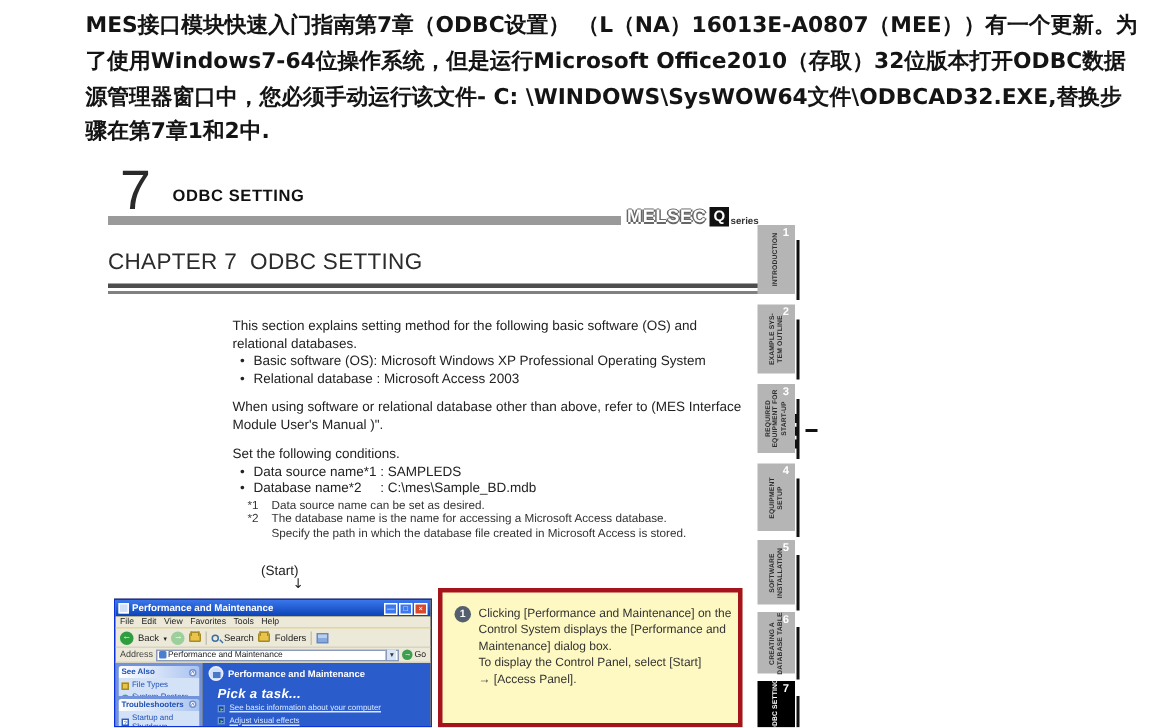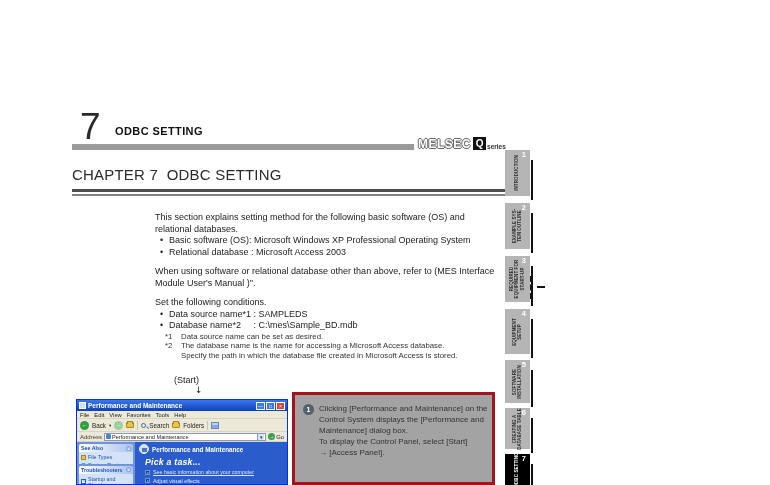--- a/index.html
+++ b/index.html
@@ -9,21 +9,21 @@
 
   
   .cn-para { position:absolute; left:57px; top:6px; width:702px;
     font-family:"DejaVu Sans", sans-serif; font-weight:600;
     font-size:14.5px; line-height:23.8px; color:#141414; }
 
   
   .big-num { position:absolute; left:80px; top:108px; font-size:37px; line-height:37px; font-weight:400; color:#2a2a2a; }
   .chap-label { position:absolute; left:115px; top:125px; font-size:11px; font-weight:bold; letter-spacing:.4px; color:#111; }
   .head-bar { position:absolute; left:72px; top:144px; width:342px; height:6px; background:#9a9a9a; }
-  .logo { position:absolute; left:418px; top:137px; display:flex; align-items:flex-start; }
+  .logo { position:absolute; left:418px; top:137px; display:flex; align-items:flex-end; }
   .logo-melsec { font-size:12px; font-weight:bold; letter-spacing:.5px; color:#fff;
     text-shadow:-1px 0 #666, 1px 0 #666, 0 -1px #666, 0 1px #666; }
   .logo-q { display:inline-block; width:13px; height:13px; background:#111; color:#fff; font-size:10px;
     font-weight:bold; text-align:center; line-height:13px; margin-left:2px; }
   .logo-series { font-size:6.5px; font-weight:bold; color:#333; margin-left:1px; margin-top:6px; }
 
   .chap-title { position:absolute; left:72px; top:166px; font-size:15px; color:#2b2b2b; letter-spacing:.2px; white-space:pre; }
   .rule1 { position:absolute; left:72px; top:189px; width:440px; height:3px; background:#4d4d4d; }
   .rule2 { position:absolute; left:72px; top:194px; width:440px; height:1.5px; background:#808080; }
 
@@ -83,21 +83,21 @@
   .banner-ic { width:10px; height:10px; border-radius:50%; background:#cfe0f8; border:1px solid #eef; position:relative; }
   .banner-ic::after { content:""; position:absolute; left:2px; top:2.5px; width:5px; height:4px; background:#4a78c8; }
   .banner-txt { font-size:6.3px; font-weight:bold; white-space:nowrap; }
   .pick-task { font-size:8.8px; font-weight:bold; font-style:italic; margin:3px 0 2px 6px; letter-spacing:.2px; }
   .task { display:flex; align-items:center; gap:3px; margin:0 0 2.5px 6px; }
   .task-ic { width:5px; height:5px; flex:none; background:#1a3f9a; border:1px solid #6f92dc; position:relative; }
   .task-ic::after { content:""; position:absolute; left:1px; top:1px; border-left:2.5px solid #5ae05a; border-top:1.5px solid transparent; border-bottom:1.5px solid transparent; }
   .task-txt { font-size:5.3px; color:#dce8ff; text-decoration:underline; white-space:nowrap; }
 
   
-  .callout { position:absolute; left:292px; top:392px; width:203px; height:93px; border:3px solid #a5131c; background:#a3a3a3; }
+  .callout { position:absolute; left:292px; top:392px; width:203px; height:93px; border:3px solid #a5131c; background:#fef9c3; }
   .step-badge { position:absolute; left:8px; top:9px; width:11px; height:11px; border-radius:50%; background:#55606e;
     color:#fff; font-size:7px; font-weight:bold; text-align:center; line-height:11px; }
   .callout-text { position:absolute; left:24px; top:8px; width:170px; font-size:8px; line-height:11px; color:#333; }
 
   
   .tab { position:absolute; left:505px; width:25px; background:#b5b5b5; }
   .tab.active { background:#000; }
   .tab-num { position:absolute; top:0px; right:4px; font-size:7.5px; font-weight:bold; color:#fff; }
   .tab-line { position:absolute; left:531px; width:1.5px; background:#111; }
   .tab-label { position:absolute; width:42px; height:16px; left:-9px; top:50%;
@@ -107,20 +107,21 @@
 
   
   .cursor-v { position:absolute; left:530px; top:276px; height:23px; width:0; border-left:2px dashed #111; }
   .cursor-h { position:absolute; left:537px; top:286px; width:8px; height:2px; background:#111; }
 </style>
 </head>
 <body>
 
 <div id="page">
 
+  <div class="cn-para">MES接口模块快速入门指南第7章（ODBC设置） （L（NA）16013E-A0807（MEE））有一个更新。为了使用Windows7-64位操作系统，但是运行Microsoft Office2010（存取）32位版本打开ODBC数据源管理器窗口中，您必须手动运行该文件- C: \WINDOWS\SysWOW64文件\ODBCAD32.EXE,替换步骤在第7章1和2中.</div>
 
   <div class="big-num">7</div>
   <div class="chap-label">ODBC SETTING</div>
   <div class="head-bar"></div>
   <div class="logo">
     <span class="logo-melsec">MELSEC</span>
     <span class="logo-q">Q</span>
     <span class="logo-series">series</span>
   </div>
 

